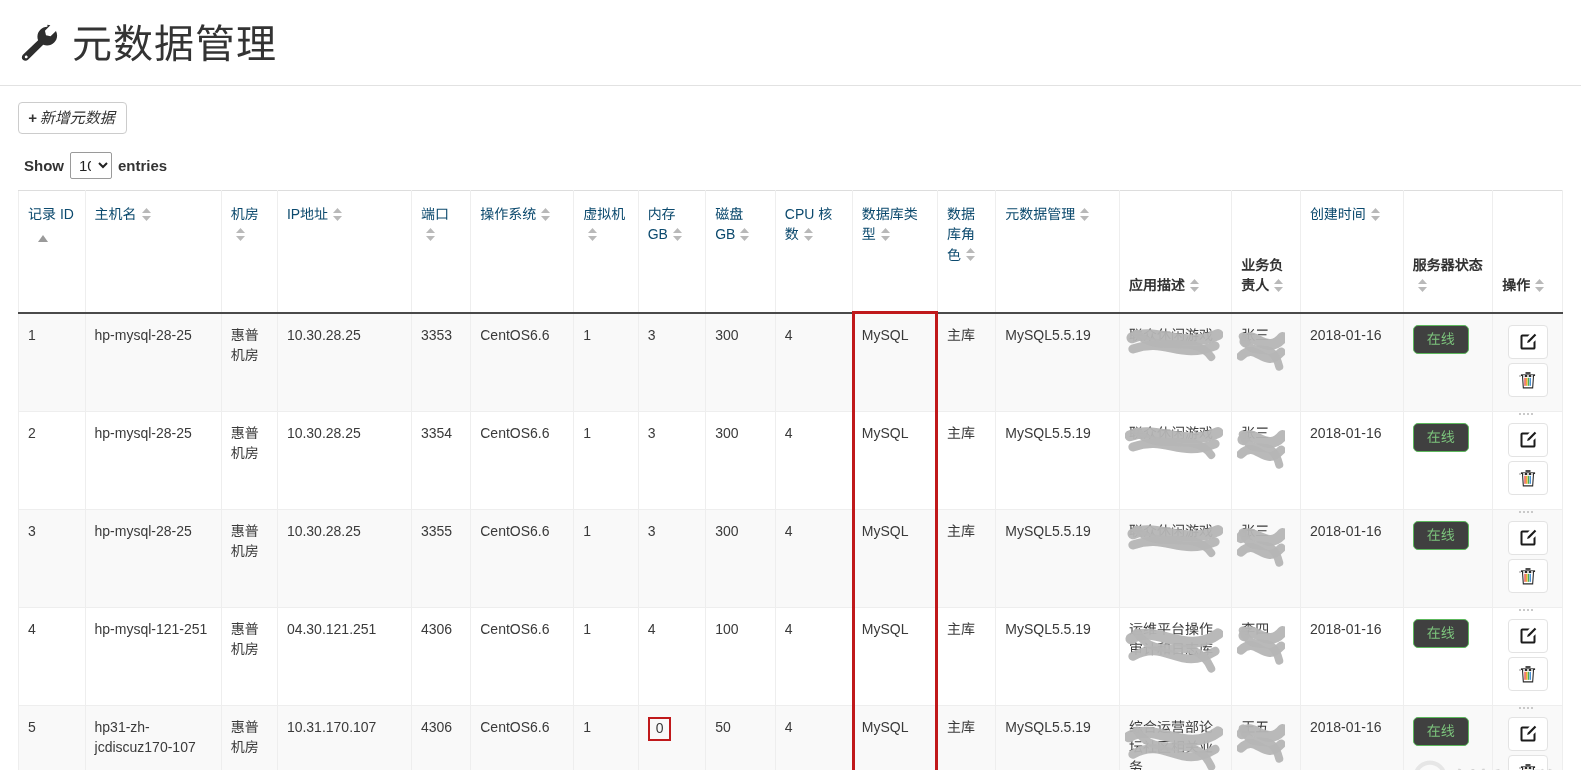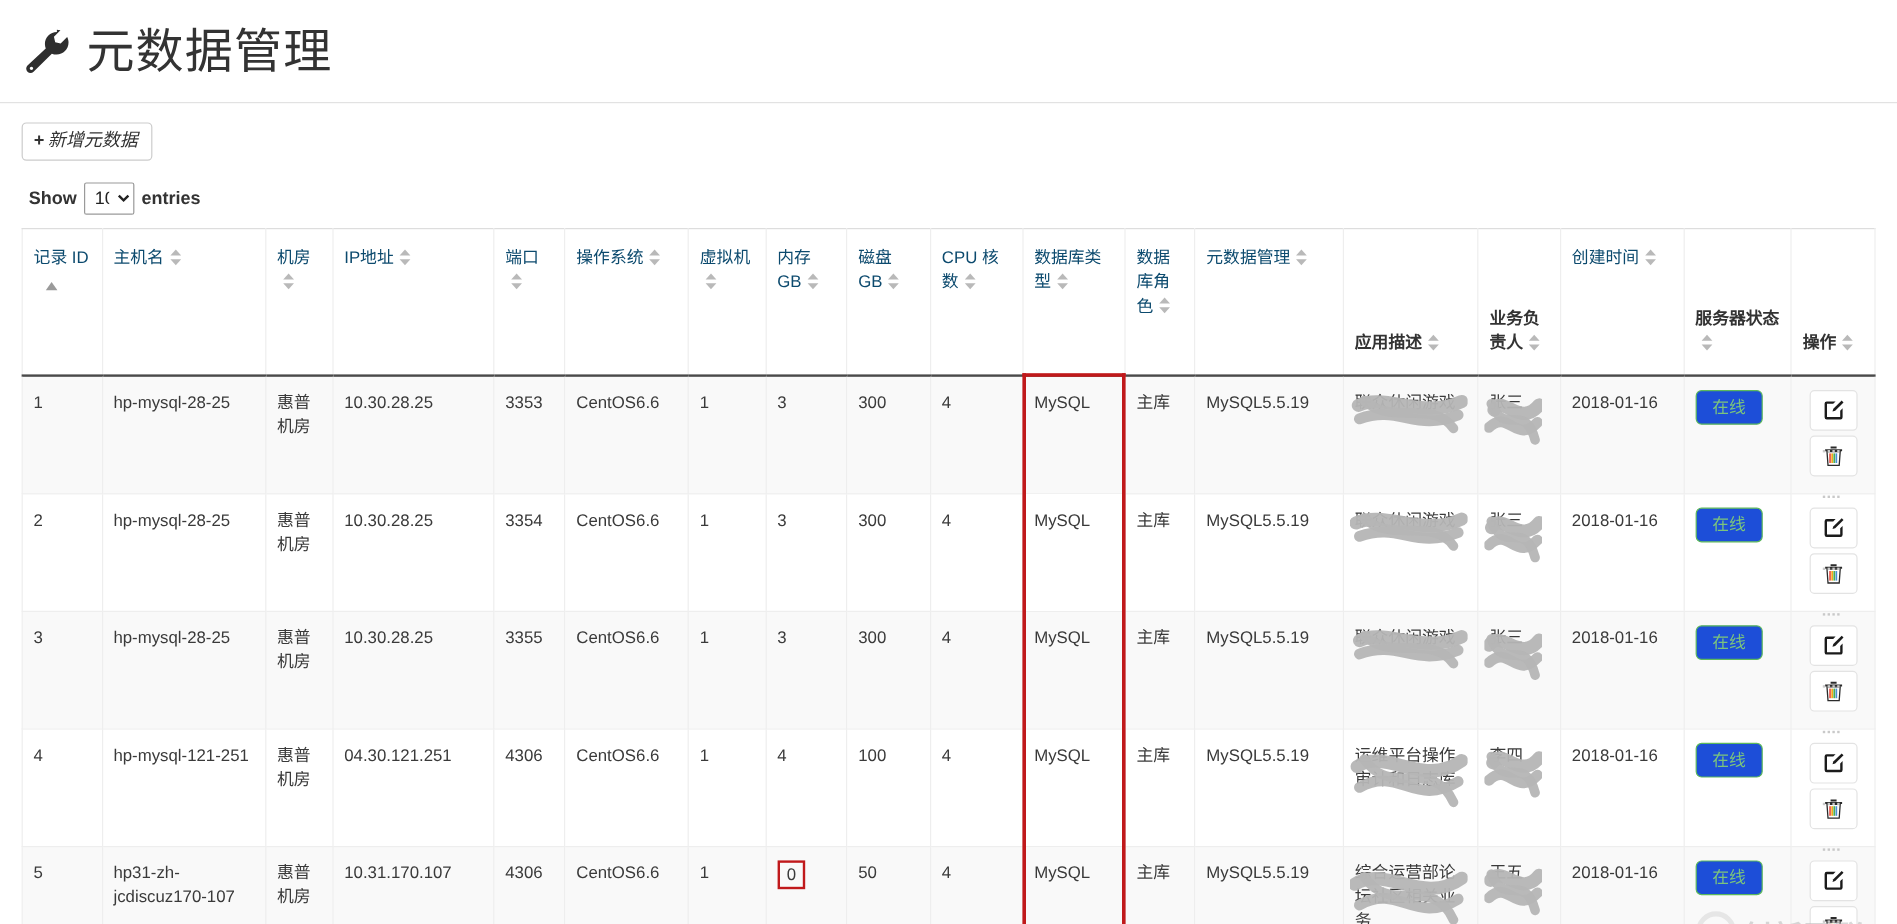--- a/index.html
+++ b/index.html
@@ -176,21 +176,21 @@
     border: 2px solid #c0191b;
     padding: 0px 6px 1px 6px;
     line-height: 1.4;
   }
 
   
   .badge-online {
     display: inline-block;
     border: 1px solid #5cb85c;
     color: #7cc47c;
-    background: #1d4ed8;
+    background: #404040;
     border-radius: 5px;
     padding: 6px 13px 7px 13px;
     font-size: 14px;
     line-height: 1;
     cursor: pointer;
     white-space: nowrap;
   }
 
   
   .act-col { text-align: center; }

